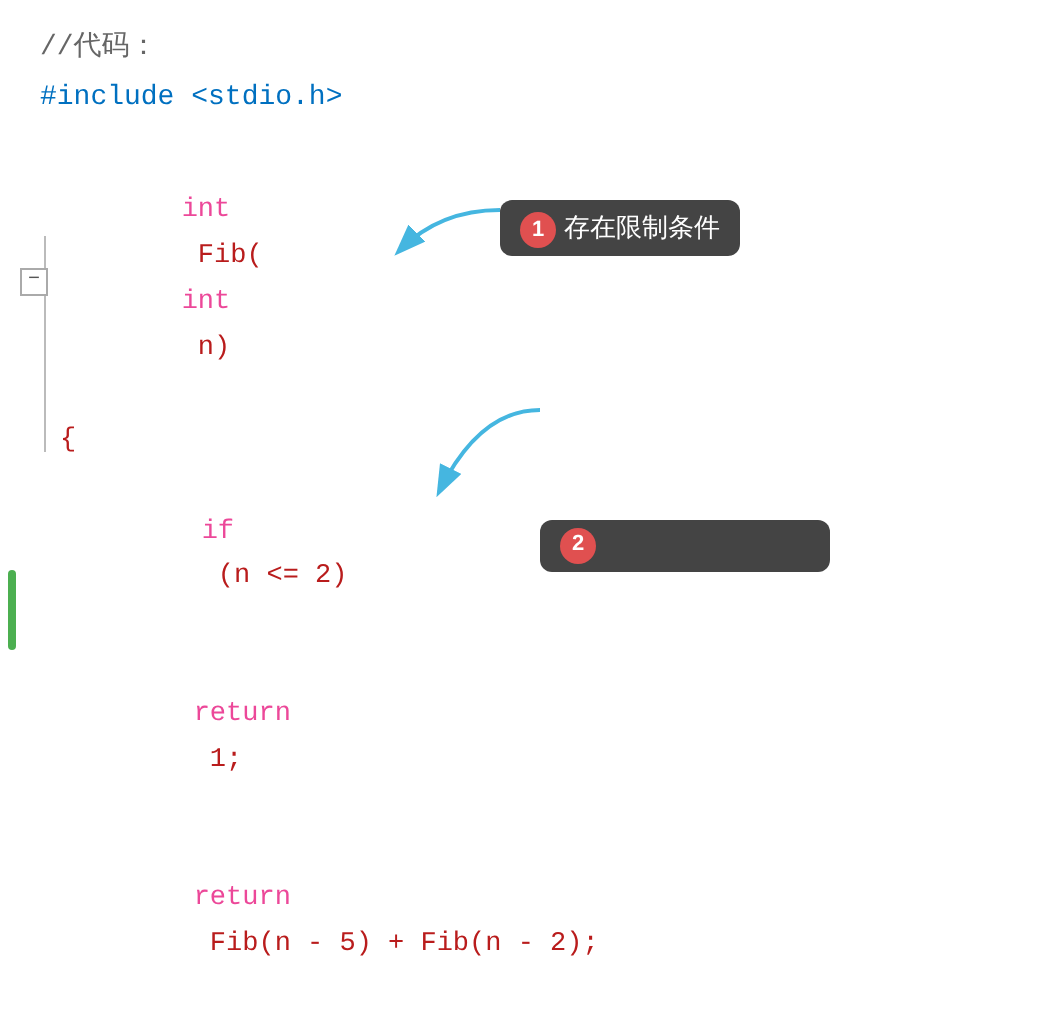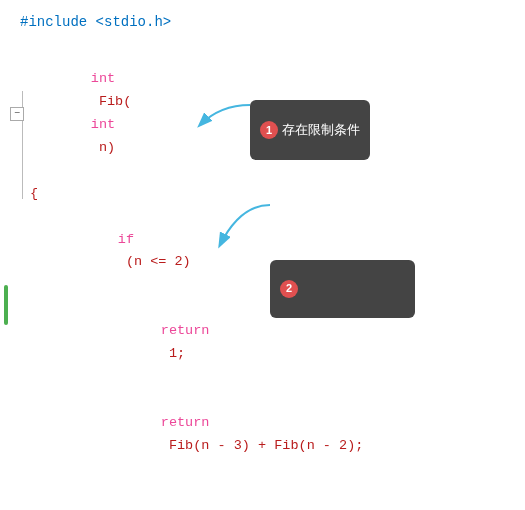--- a/index.html
+++ b/index.html
@@ -55,22 +55,22 @@
       color: #555;
       cursor: pointer;
       flex-shrink: 0;
       margin-right: 2px;
       position: relative;
       z-index: 1;
     }
 
     .indent-0 { padding-left: 10px; }
     .indent-1 { padding-left: 30px; }
-    .indent-2 { padding-left: 53px; }
-    .indent-3 { padding-left: 96px; }
+    .indent-2 { padding-left: 36px; }
+    .indent-3 { padding-left: 32px; }
 
     .kw { color: #ec4899; }
     .normal { color: #b91c1c; }
 
     .vertical-line {
       position: absolute;
       left: 22px;
       width: 1px;
       background: #bbb;
       border-left: 1px dashed #bbb;
@@ -79,21 +79,21 @@
     .fib-vline {
       top: 46px;
       height: 108px;
     }
 
     .annotation-bubble {
       position: absolute;
       background: #444;
       color: #fff;
       border-radius: 6px;
-      padding: 20px 10px;
+      padding: 4px 10px;
       font-size: 13px;
       font-family: 'Microsoft YaHei', '微软雅黑', sans-serif;
       line-height: 1.5;
       z-index: 10;
       white-space: nowrap;
     }
 
     .annotation-bubble::before {
       content: '';
       position: absolute;
@@ -148,20 +148,23 @@
 
     .code-text {
       white-space: pre;
     }
   </style>
 </head>
 <body>
 
 <div class="code-container">
 
+  <div class="header-comment">
+    <span class="code-text">//代码：</span>
+  </div>
   <div class="include-line">
     <span class="code-text">#include &lt;stdio.h&gt;</span>
   </div>
 
   <div style="position:relative; margin-top:4px;">
 
     <div class="vertical-line fib-vline"></div>
 
     <div class="code-line indent-0">
       <span class="fold-icon">−</span>
@@ -188,21 +191,21 @@
       <span class="code-text">
         <span class="kw">return</span>
         <span class="normal"> 1;</span>
       </span>
     </div>
 
 
     <div class="code-line indent-3">
       <span class="code-text">
         <span class="kw">return</span>
-        <span class="normal"> Fib(n - 3) + Fib(n - 2);</span>
+        <span class="normal"> Fib(n - 5) + Fib(n - 2);</span>
       </span>
     </div>
 
   </div>
 
   <div class="left-bar"></div>
 
   <svg class="arrow-svg" style="top:95px; left:140px; width:130px; height:50px;">
     <defs>
       <marker id="arr1" markerWidth="8" markerHeight="8" refX="6" refY="3" orient="auto">

